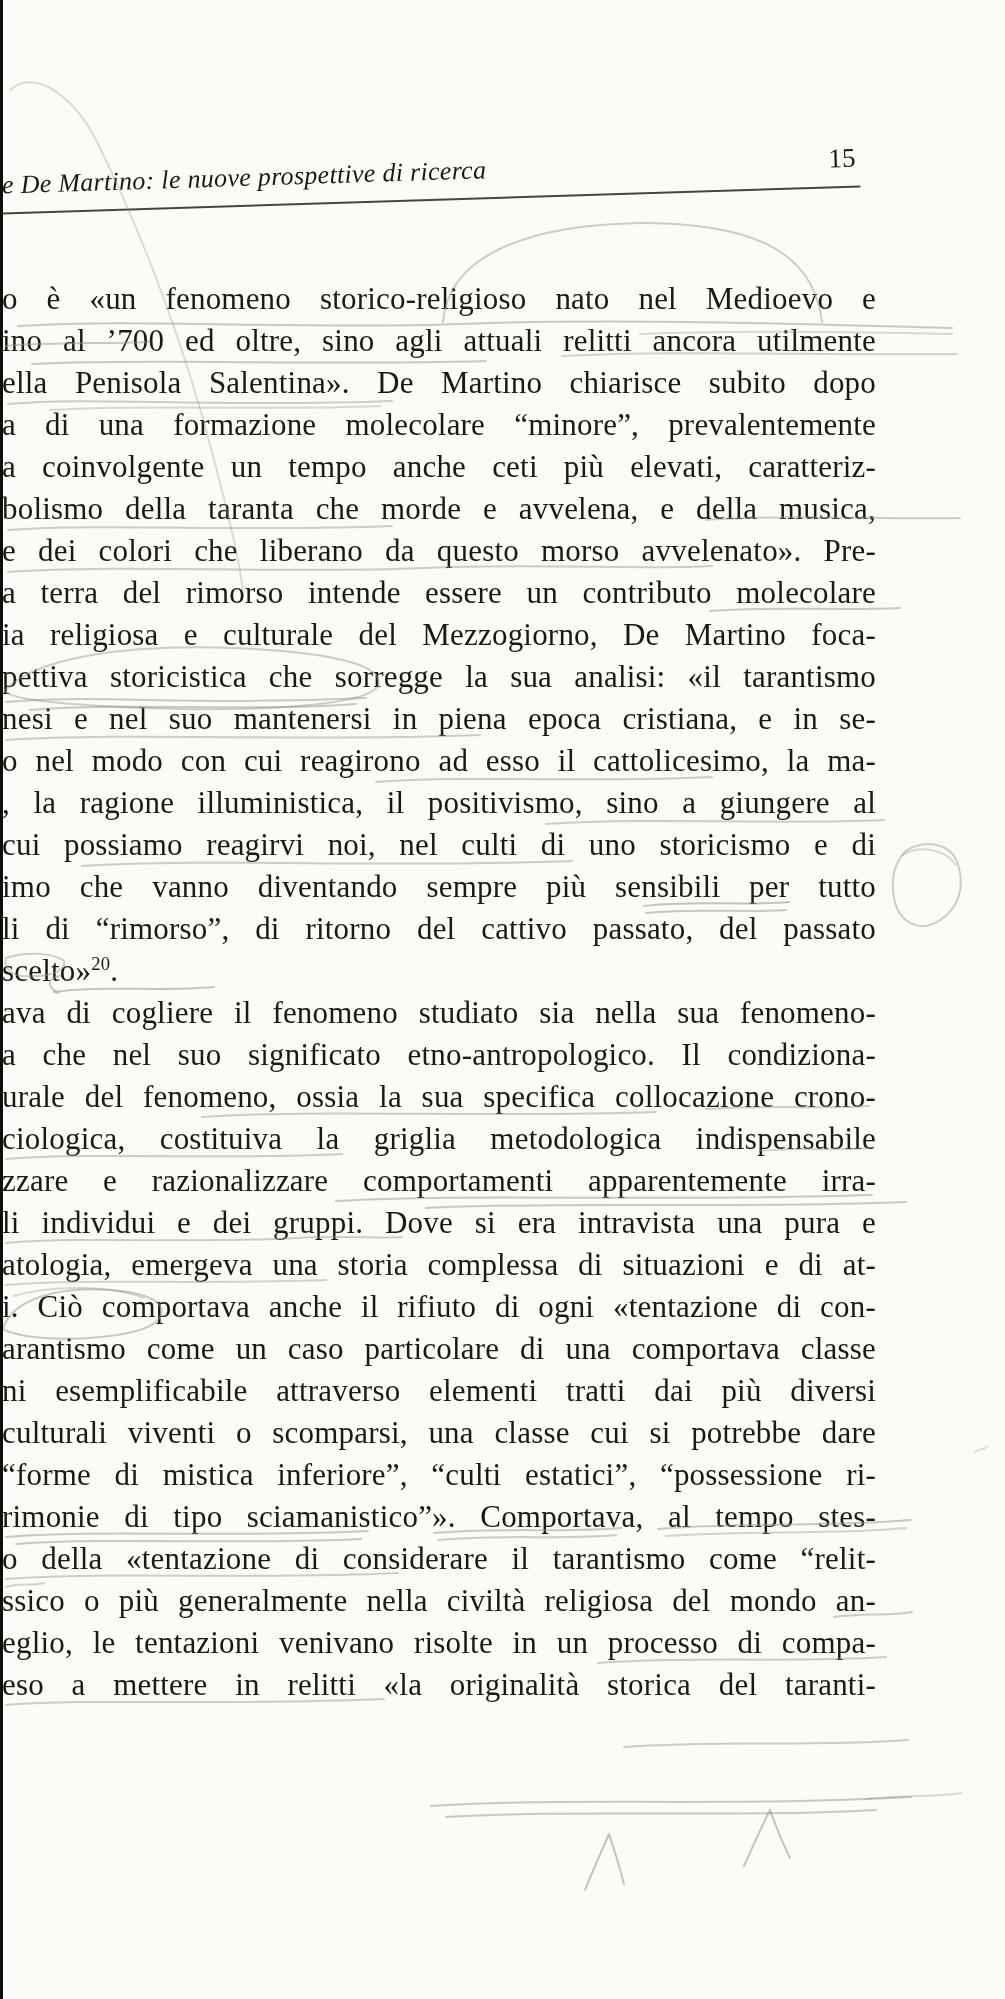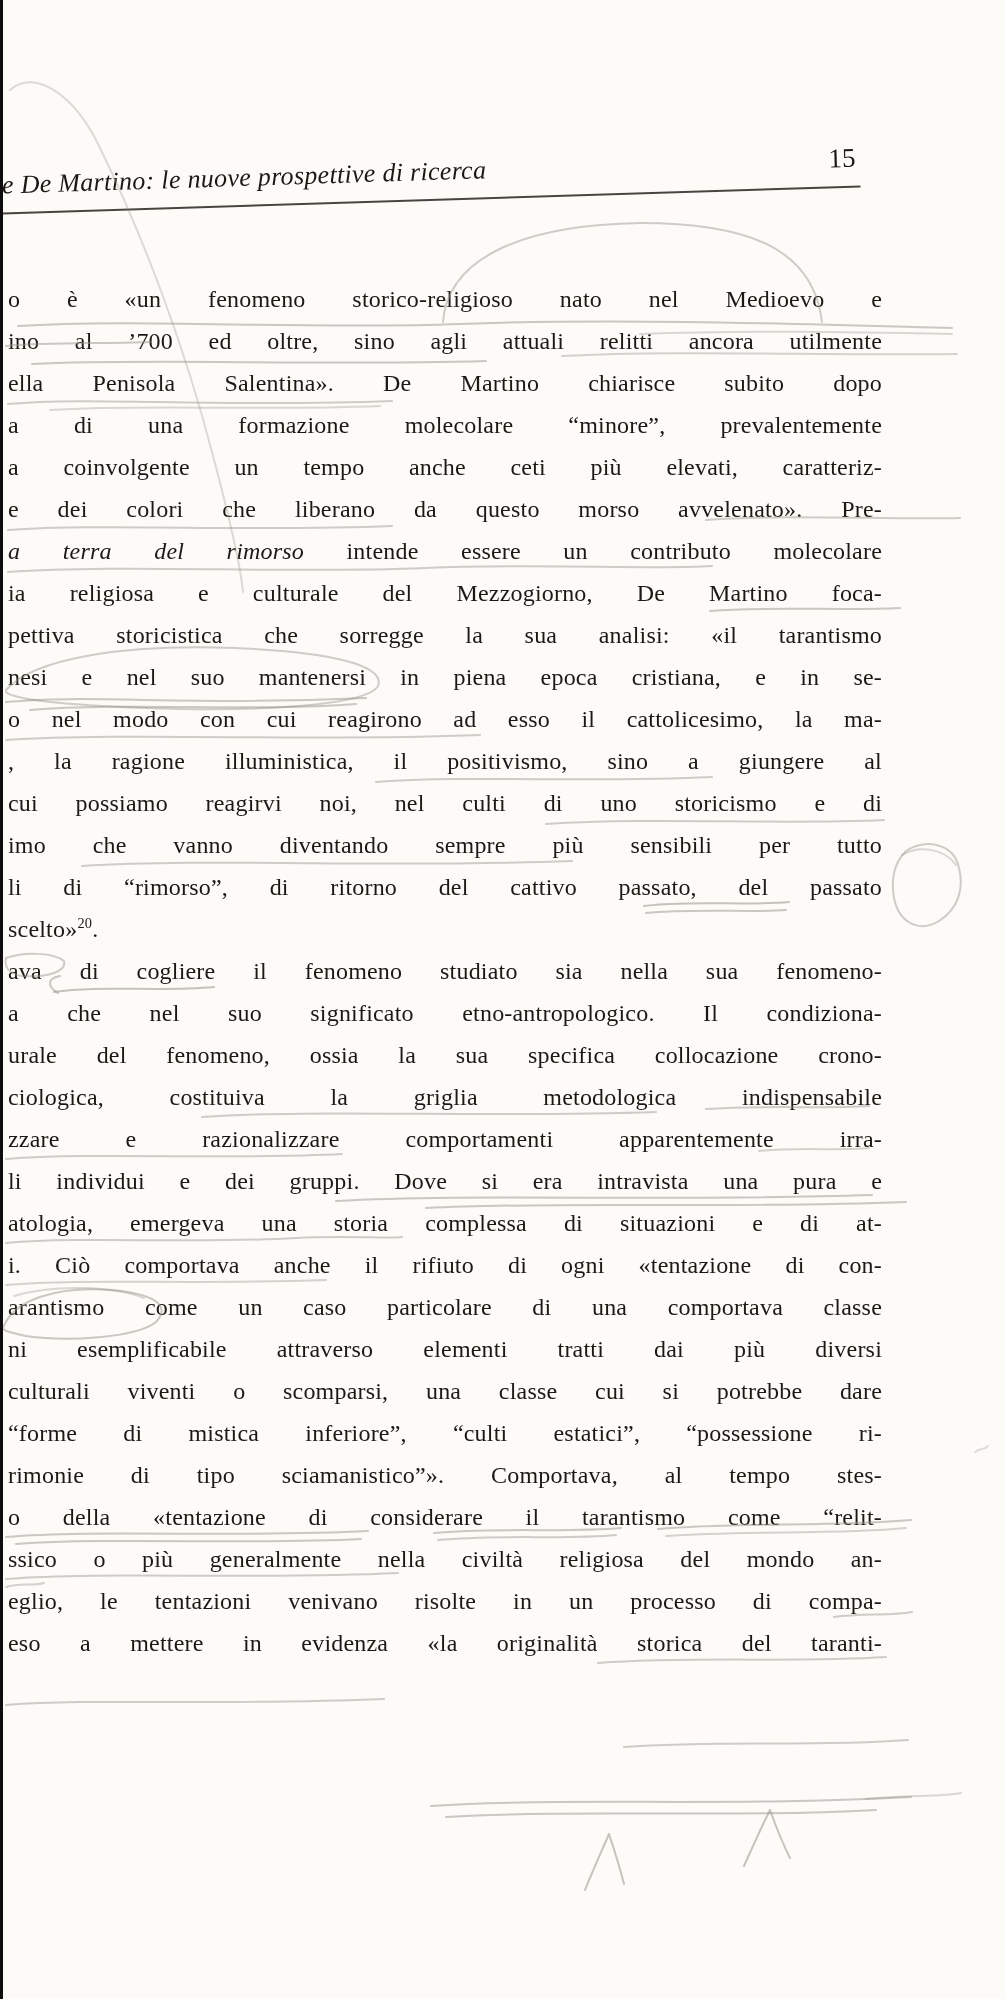--- a/index.html
+++ b/index.html
@@ -5,24 +5,24 @@
   html,body{margin:0;padding:0}
   body{width:1005px;height:1999px;background:#f6f5f2;overflow:hidden}
   .paper{position:relative;width:1005px;height:1999px;background:#fcfbf8;overflow:hidden;
          font-family:"Liberation Serif","DejaVu Serif",serif;color:#1c1915}
   .edge{position:absolute;left:0;top:0;width:3px;height:100%;background:#0d0d0d;z-index:5}
   .headgroup{position:absolute;left:2px;top:156px;width:858px;transform:rotate(-1.8deg);transform-origin:50% 50%}
   .headrow{display:flex;justify-content:space-between;align-items:baseline;font-size:26px}
   .running{font-style:italic;letter-spacing:.3px}
   .pagenum{font-style:normal;font-size:27px;padding-right:4px}
   .rule{margin-top:12px;height:2px;background:#49443e}
-  .textblock{position:absolute;left:8px;top:278px;width:874px;font-size:24px;z-index:2}
+  .textblock{position:absolute;left:2px;top:278px;width:874px;font-size:31px;z-index:2}
   .tline{height:42px;line-height:42px;text-align:justify;text-align-last:justify;letter-spacing:.2px}
   .tline.nojust{text-align-last:left}
-  .it{font-style:italic}
+  .it{}
   .sup{font-size:.6em;vertical-align:super;line-height:0}
   svg.pencil{position:absolute;left:0;top:0;z-index:3;pointer-events:none}
   svg.pencil path{fill:none;stroke:#9a938b;stroke-width:2;stroke-linecap:round}
 </style>
 </head>
 <body>
 
 <div class="paper">
 
   <div class="edge"></div>
@@ -34,20 +34,21 @@
     </div>
     <div class="rule"></div>
   </div>
 
   <div class="textblock">
       <div class="tline"><span>o è «un fenomeno storico-religioso nato nel Medioevo e</span></div>
       <div class="tline"><span>ino al ’700 ed oltre, sino agli attuali relitti ancora utilmente</span></div>
       <div class="tline"><span>ella Penisola Salentina». De Martino chiarisce subito dopo</span></div>
       <div class="tline"><span>a di una formazione molecolare “minore”, prevalentemente</span></div>
       <div class="tline"><span>a coinvolgente un tempo anche ceti più elevati, caratteriz-</span></div>
+      <div class="tline"><span>bolismo della taranta che morde e avvelena, e della musica,</span></div>
       <div class="tline"><span>e dei colori che liberano da questo morso avvelenato». Pre-</span></div>
       <div class="tline"><span class="it">a terra del rimorso</span><span> intende essere un contributo molecolare</span></div>
       <div class="tline"><span>ia religiosa e culturale del Mezzogiorno, De Martino foca-</span></div>
       <div class="tline"><span>pettiva storicistica che sorregge la sua analisi: «il tarantismo</span></div>
       <div class="tline"><span>nesi e nel suo mantenersi in piena epoca cristiana, e in se-</span></div>
       <div class="tline"><span>o nel modo con cui reagirono ad esso il cattolicesimo, la ma-</span></div>
       <div class="tline"><span>, la ragione illuministica, il positivismo, sino a giungere al</span></div>
       <div class="tline"><span>cui possiamo reagirvi noi, nel culti di uno storicismo e di</span></div>
       <div class="tline"><span>imo che vanno diventando sempre più sensibili per tutto</span></div>
       <div class="tline"><span>li di “rimorso”, di ritorno del cattivo passato, del passato</span></div>
@@ -61,21 +62,21 @@
       <div class="tline"><span>atologia, emergeva una storia complessa di situazioni e di at-</span></div>
       <div class="tline"><span>i. Ciò comportava anche il rifiuto di ogni «tentazione di con-</span></div>
       <div class="tline"><span>arantismo come un caso particolare di una comportava classe</span></div>
       <div class="tline"><span>ni esemplificabile attraverso elementi tratti dai più diversi</span></div>
       <div class="tline"><span>culturali viventi o scomparsi, una classe cui si potrebbe dare</span></div>
       <div class="tline"><span>“forme di mistica inferiore”, “culti estatici”, “possessione ri-</span></div>
       <div class="tline"><span>rimonie di tipo sciamanistico”». Comportava, al tempo stes-</span></div>
       <div class="tline"><span>o della «tentazione di considerare il tarantismo come “relit-</span></div>
       <div class="tline"><span>ssico o più generalmente nella civiltà religiosa del mondo an-</span></div>
       <div class="tline"><span>eglio, le tentazioni venivano risolte in un processo di compa-</span></div>
-      <div class="tline"><span>eso a mettere in evidenza «la originalità storica del taranti-</span></div>
+      <div class="tline"><span>eso a mettere in relitti «la originalità storica del taranti-</span></div>
     </div>
 
   <svg class="pencil" width="1005" height="1999" viewBox="0 0 1005 1999">
     <g>
 
       <path opacity="0.32" d="M 10,90 C 35,68 75,95 100,148 C 146,242 186,352 212,452 C 228,512 240,560 243,592"></path>
 
       <path opacity="0.45" d="M 443,322 C 448,258 522,225 640,223 C 760,223 814,255 822,322"></path>
       <path opacity="0.5" stroke-width="2.5" d="M 18,326 C 140,318 300,330 460,324 C 620,318 800,324 952,328"></path>
       <path opacity="0.35" d="M 640,334 C 740,330 850,332 952,334"></path>

